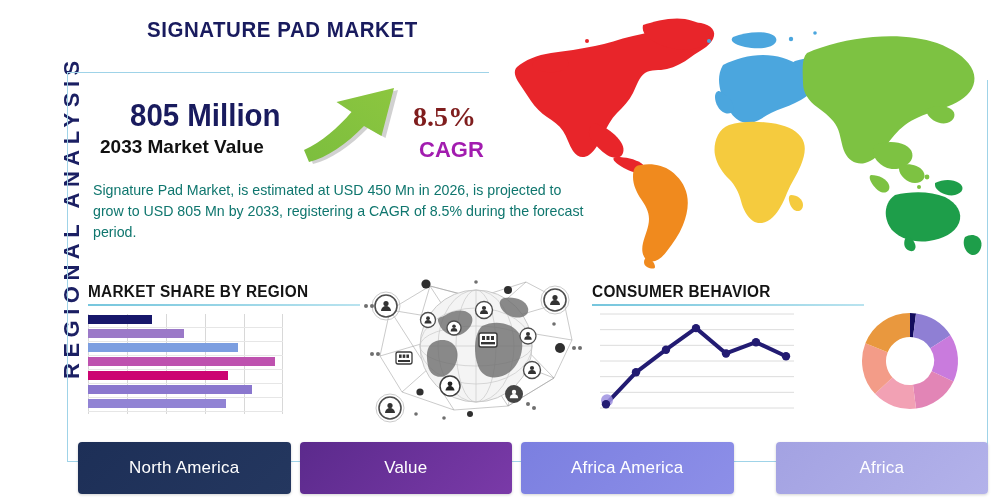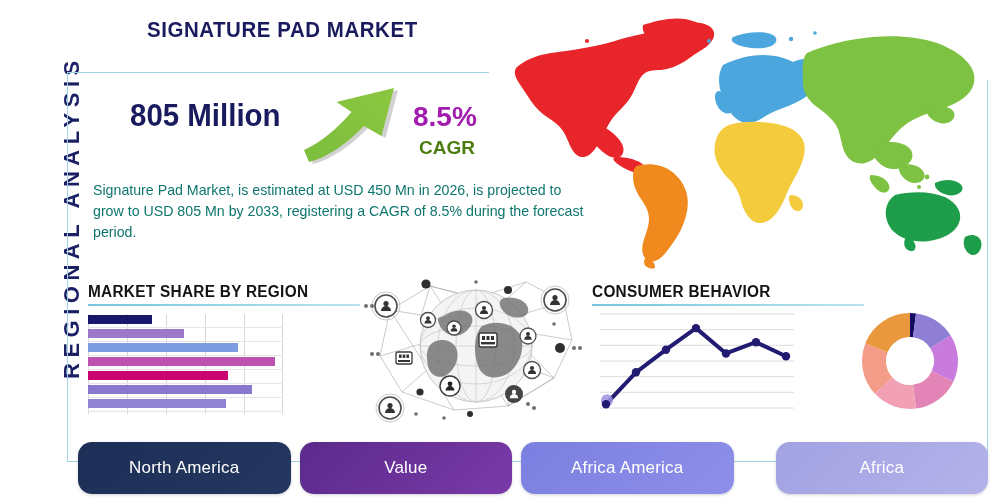--- a/index.html
+++ b/index.html
@@ -50,26 +50,26 @@
     font-size:31px;font-weight:700;color:#191b5e;letter-spacing:0px;
     font-family:"Liberation Sans Narrow","Liberation Sans",sans-serif;
     transform:scaleX(0.95);transform-origin:left center;
   }
   .kpi-caption{
     position:absolute;left:100px;top:136px;
     font-size:19px;font-weight:700;color:#111;
   }
   .kpi-cagr{
     position:absolute;left:413px;top:101px;
-    font-size:28px;font-weight:700;color:#a21caf;
-    font-family:Liberation Sans, sans-serif;
+    font-size:28px;font-weight:700;color:#7f1d1d;
+    font-family:Liberation Serif, serif;
   }
   .kpi-cagr-caption{
     position:absolute;left:419px;top:137px;
-    font-size:19px;font-weight:700;color:#4d7c0f;
+    font-size:22px;font-weight:700;color:#a21caf;
   }
   .arrow-wrap{position:absolute;left:300px;top:82px;width:125px;height:88px;}
 
   
   .desc{
     position:absolute;left:93px;top:180px;width:500px;
     font-size:14.2px;line-height:21px;color:#0f766e;
   }
 
   
@@ -102,41 +102,42 @@
   
   .donut{position:absolute;left:855px;top:305px;width:110px;height:112px;}
 
   
   .tabs{
     position:absolute;left:78px;top:442px;
     width:910px;height:52px;
     display:flex;gap:9px;
   }
   .tab{
-    flex:1;border-radius:14px;
+    flex:1;border-radius:4px;
     display:flex;align-items:center;justify-content:center;
     color:#ffffff;font-size:17px;letter-spacing:0.2px;
     font-family:"Liberation Sans Narrow","Liberation Sans",sans-serif;
     box-shadow:0 1px 3px rgba(0,0,0,.18);
     cursor:pointer;
   }
 </style>
 </head>
 <body>
 
 <div id="root">
 
   <div class="side-label">REGIONAL ANALYSIS</div>
 
   <div class="main-title">SIGNATURE PAD MARKET</div>
 
   <div class="frame"></div>
   <div class="frame-mask-top"></div>
 
   <div class="kpi-value">805 Million</div>
+  <div class="kpi-caption">2033 Market Value</div>
 
   <div class="arrow-wrap">
     <svg width="125" height="88" viewBox="0 0 125 88">
       <defs>
         <linearGradient id="gArrow" x1="0" y1="1" x2="1" y2="0">
           <stop offset="0%" stop-color="#7CBE3E"></stop>
           <stop offset="100%" stop-color="#8CC63F"></stop>
         </linearGradient>
       </defs>
       <path d="M4 80 C 18 76, 34 62, 48 44 L 62 54 L 72 6 L 26 20 L 38 30 C 27 46, 14 60, 0 68 Z" transform="translate(8,2) scale(1.25,1.0)" fill="#9a9a9a" opacity="0.45"></path>

